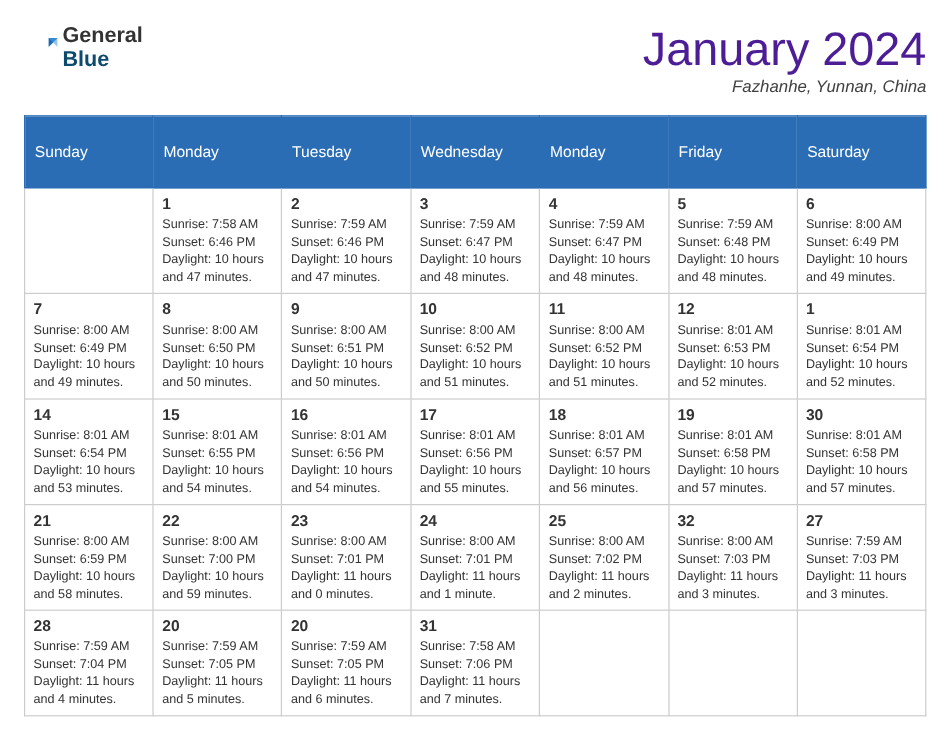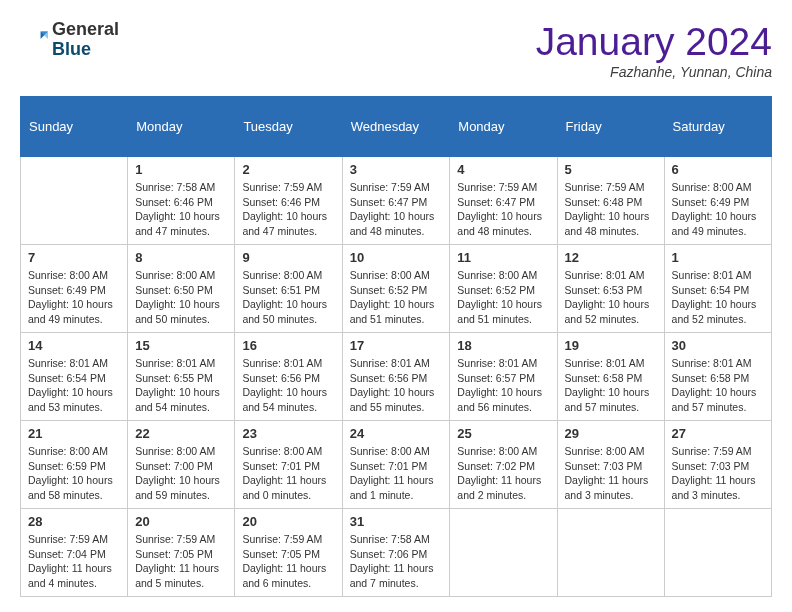--- a/index.html
+++ b/index.html
@@ -294,21 +294,21 @@
 and 1 minute.</div>
         </td>
         <td>
           <div class="day-num">25</div>
           <div class="cell-text" style="white-space: pre-line;">Sunrise: 8:00 AM
 Sunset: 7:02 PM
 Daylight: 11 hours
 and 2 minutes.</div>
         </td>
         <td>
-          <div class="day-num">29</div>
+          <div class="day-num">32</div>
           <div class="cell-text" style="white-space: pre-line;">Sunrise: 8:00 AM
 Sunset: 7:03 PM
 Daylight: 11 hours
 and 3 minutes.</div>
         </td>
         <td>
           <div class="day-num">27</div>
           <div class="cell-text" style="white-space: pre-line;">Sunrise: 7:59 AM
 Sunset: 7:03 PM
 Daylight: 11 hours

